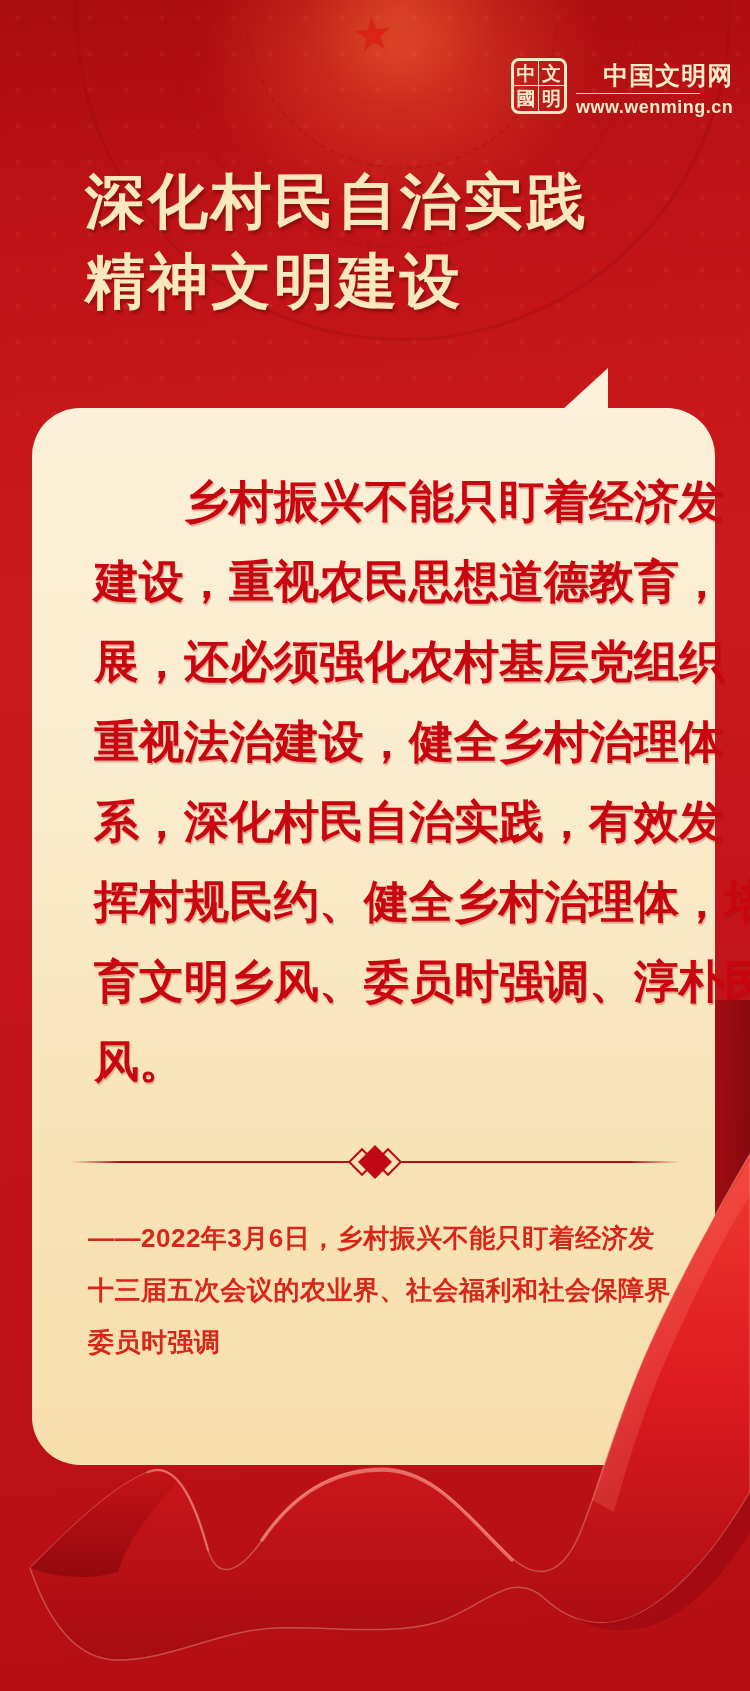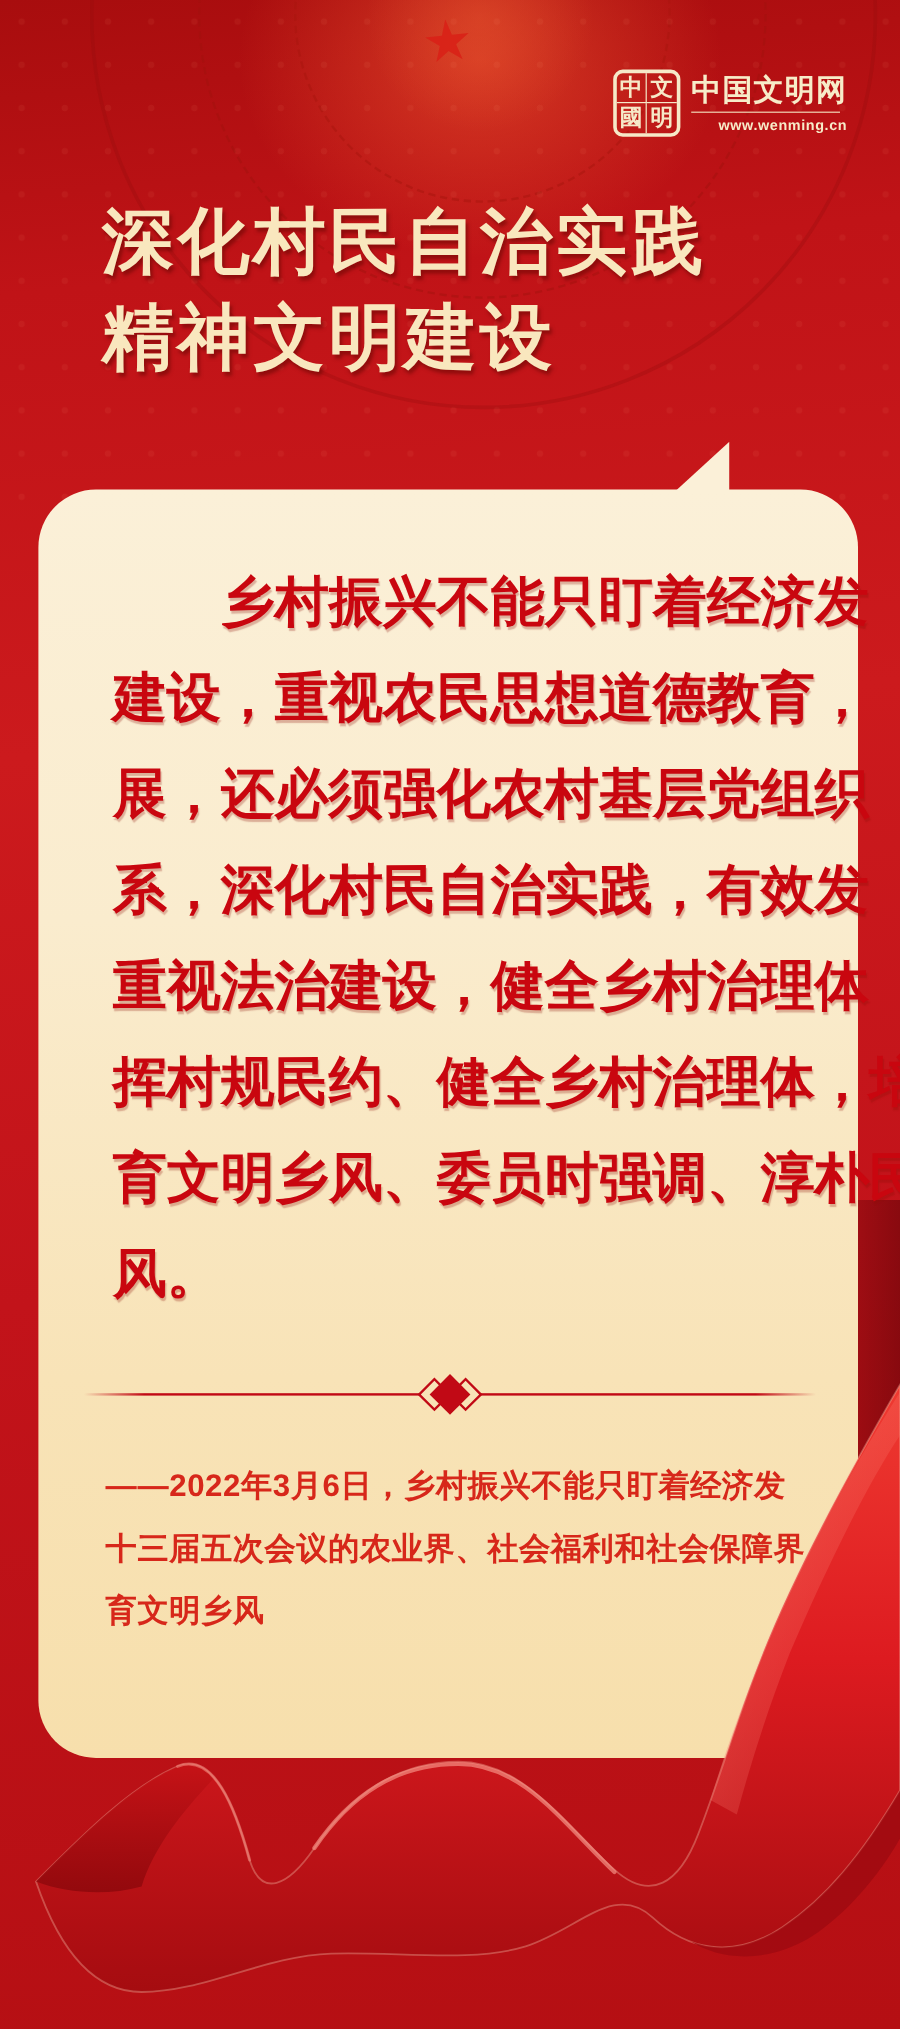--- a/index.html
+++ b/index.html
@@ -31,21 +31,21 @@
     display:grid;grid-template-columns:1fr 1fr;grid-template-rows:1fr 1fr;
     color:#f6e9c8;font-weight:700;box-sizing:border-box;}
   .seal span{display:flex;align-items:center;justify-content:center;font-size:19px;line-height:1;
     font-family:"Liberation Serif",serif;}
   .seal span:nth-child(1){border-right:1px solid #f6e9c8;border-bottom:1px solid #f6e9c8;}
   .seal span:nth-child(2){border-bottom:1px solid #f6e9c8;}
   .seal span:nth-child(3){border-right:1px solid #f6e9c8;}
   .logo-text{margin-left:9px;padding-top:2px;text-align:right;}
   .site-name{color:#f7ecc9;font-size:25px;font-weight:700;letter-spacing:1px;line-height:30px;}
   .logo-rule{width:124px;height:1px;background:rgba(247,236,201,.9);margin:3px 0 3px 0;}
-  .site-url{color:#f7ecc9;font-size:12px;font-weight:700;letter-spacing:.5px;}
+  .site-url{color:#f7ecc9;font-size:18px;font-weight:700;letter-spacing:.5px;}
 
   
   .title{position:absolute;left:85px;top:162px;color:#f9e7be;font-weight:700;
     font-size:60px;line-height:80px;letter-spacing:3px;
     text-shadow:2px 3px 3px rgba(95,5,2,.5);}
 
   
   .bubble{position:absolute;left:32px;top:408px;width:683px;height:1057px;border-radius:48px;
     background:linear-gradient(180deg,#fbf0d8 0%,#faecce 34%,#f8e3b7 70%,#f7dfac 100%);}
   .pointer{position:absolute;left:562px;top:368px;width:46px;height:42px;background:#fbf0d8;
@@ -111,41 +111,41 @@
     <div>精神文明建设</div>
   </div>
 
   <div class="pointer"></div>
   <div class="bubble"></div>
 
   <div class="quote">
     <div class="ln first">乡村振兴不能只盯着经济发</div>
     <div class="ln">建设，重视农民思想道德教育，</div>
     <div class="ln">展，还必须强化农村基层党组织</div>
+    <div class="ln">重视法治建设，健全乡村治理体</div>
     <div class="ln">系，深化村民自治实践，有效发</div>
-    <div class="ln">重视法治建设，健全乡村治理体</div>
     <div class="ln">挥村规民约、健全乡村治理体，培</div>
     <div class="ln">育文明乡风、委员时强调、淳朴民</div>
     <div class="ln last">风。</div>
   </div>
 
   <div class="divider">
     <div class="dv-line l"></div>
     <div class="dv-orn">
       <div class="dia outline"></div>
       <div class="dia solid"></div>
       <div class="dia outline"></div>
     </div>
     <div class="dv-line r"></div>
   </div>
 
   <div class="attr">
     <div>——2022年3月6日，乡村振兴不能只盯着经济发</div>
     <div>十三届五次会议的农业界、社会福利和社会保障界</div>
-    <div>育文明乡风</div>
+    <div>委员时强调</div>
   </div>
 
   <svg class="ribbon" viewBox="0 0 750 571" aria-hidden="true">
     <defs>
       <linearGradient id="gMain" x1="0" y1="0" x2="0" y2="1">
         <stop offset="0" stop-color="#ef3a31"></stop>
         <stop offset="0.45" stop-color="#dd1b20"></stop>
         <stop offset="1" stop-color="#a50c10"></stop>
       </linearGradient>
       <linearGradient id="gSweep" x1="0" y1="0" x2="1" y2="1">

